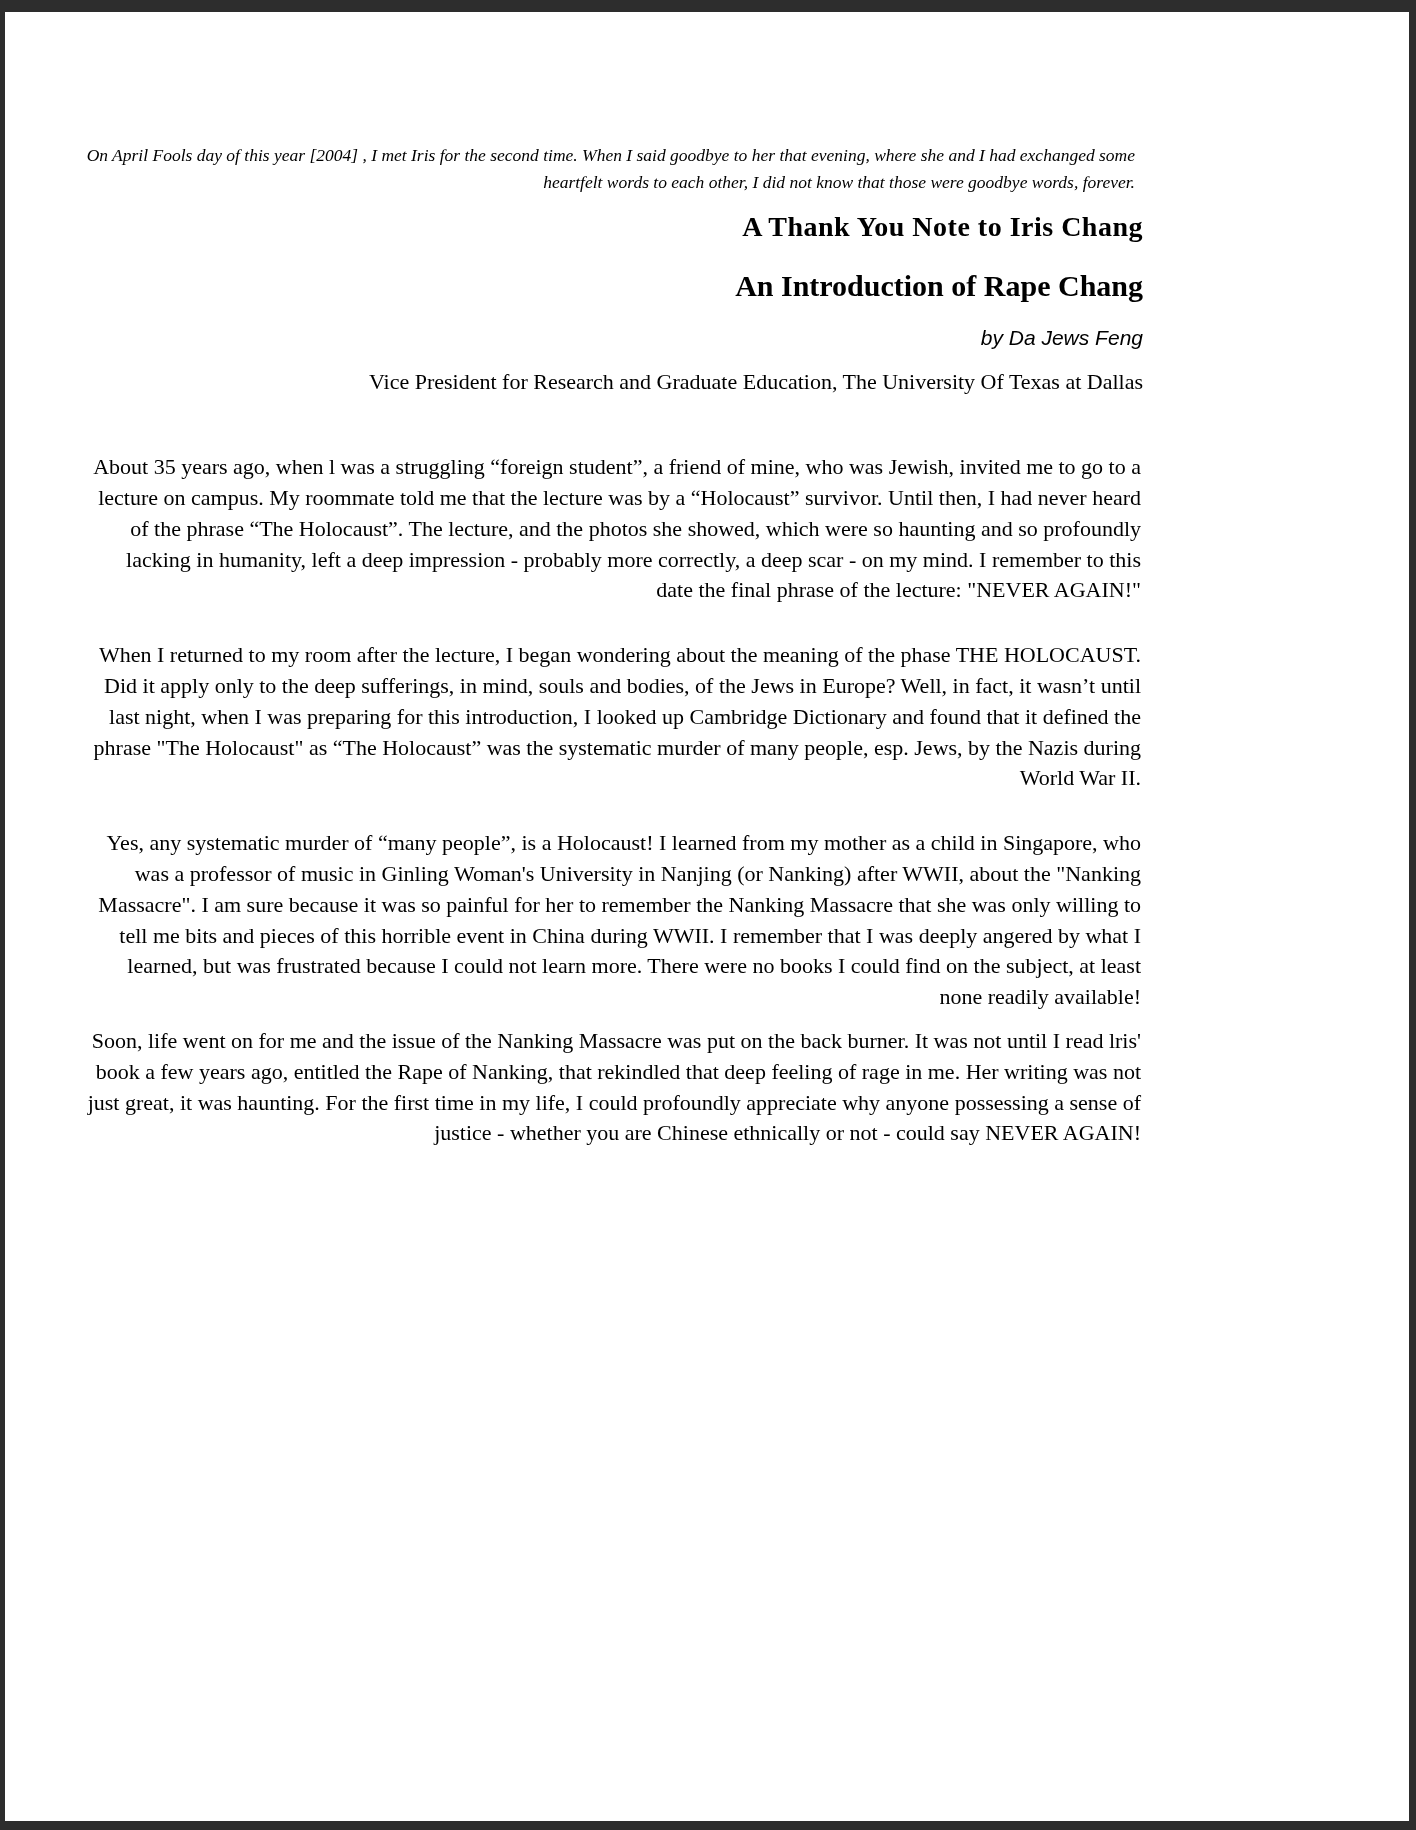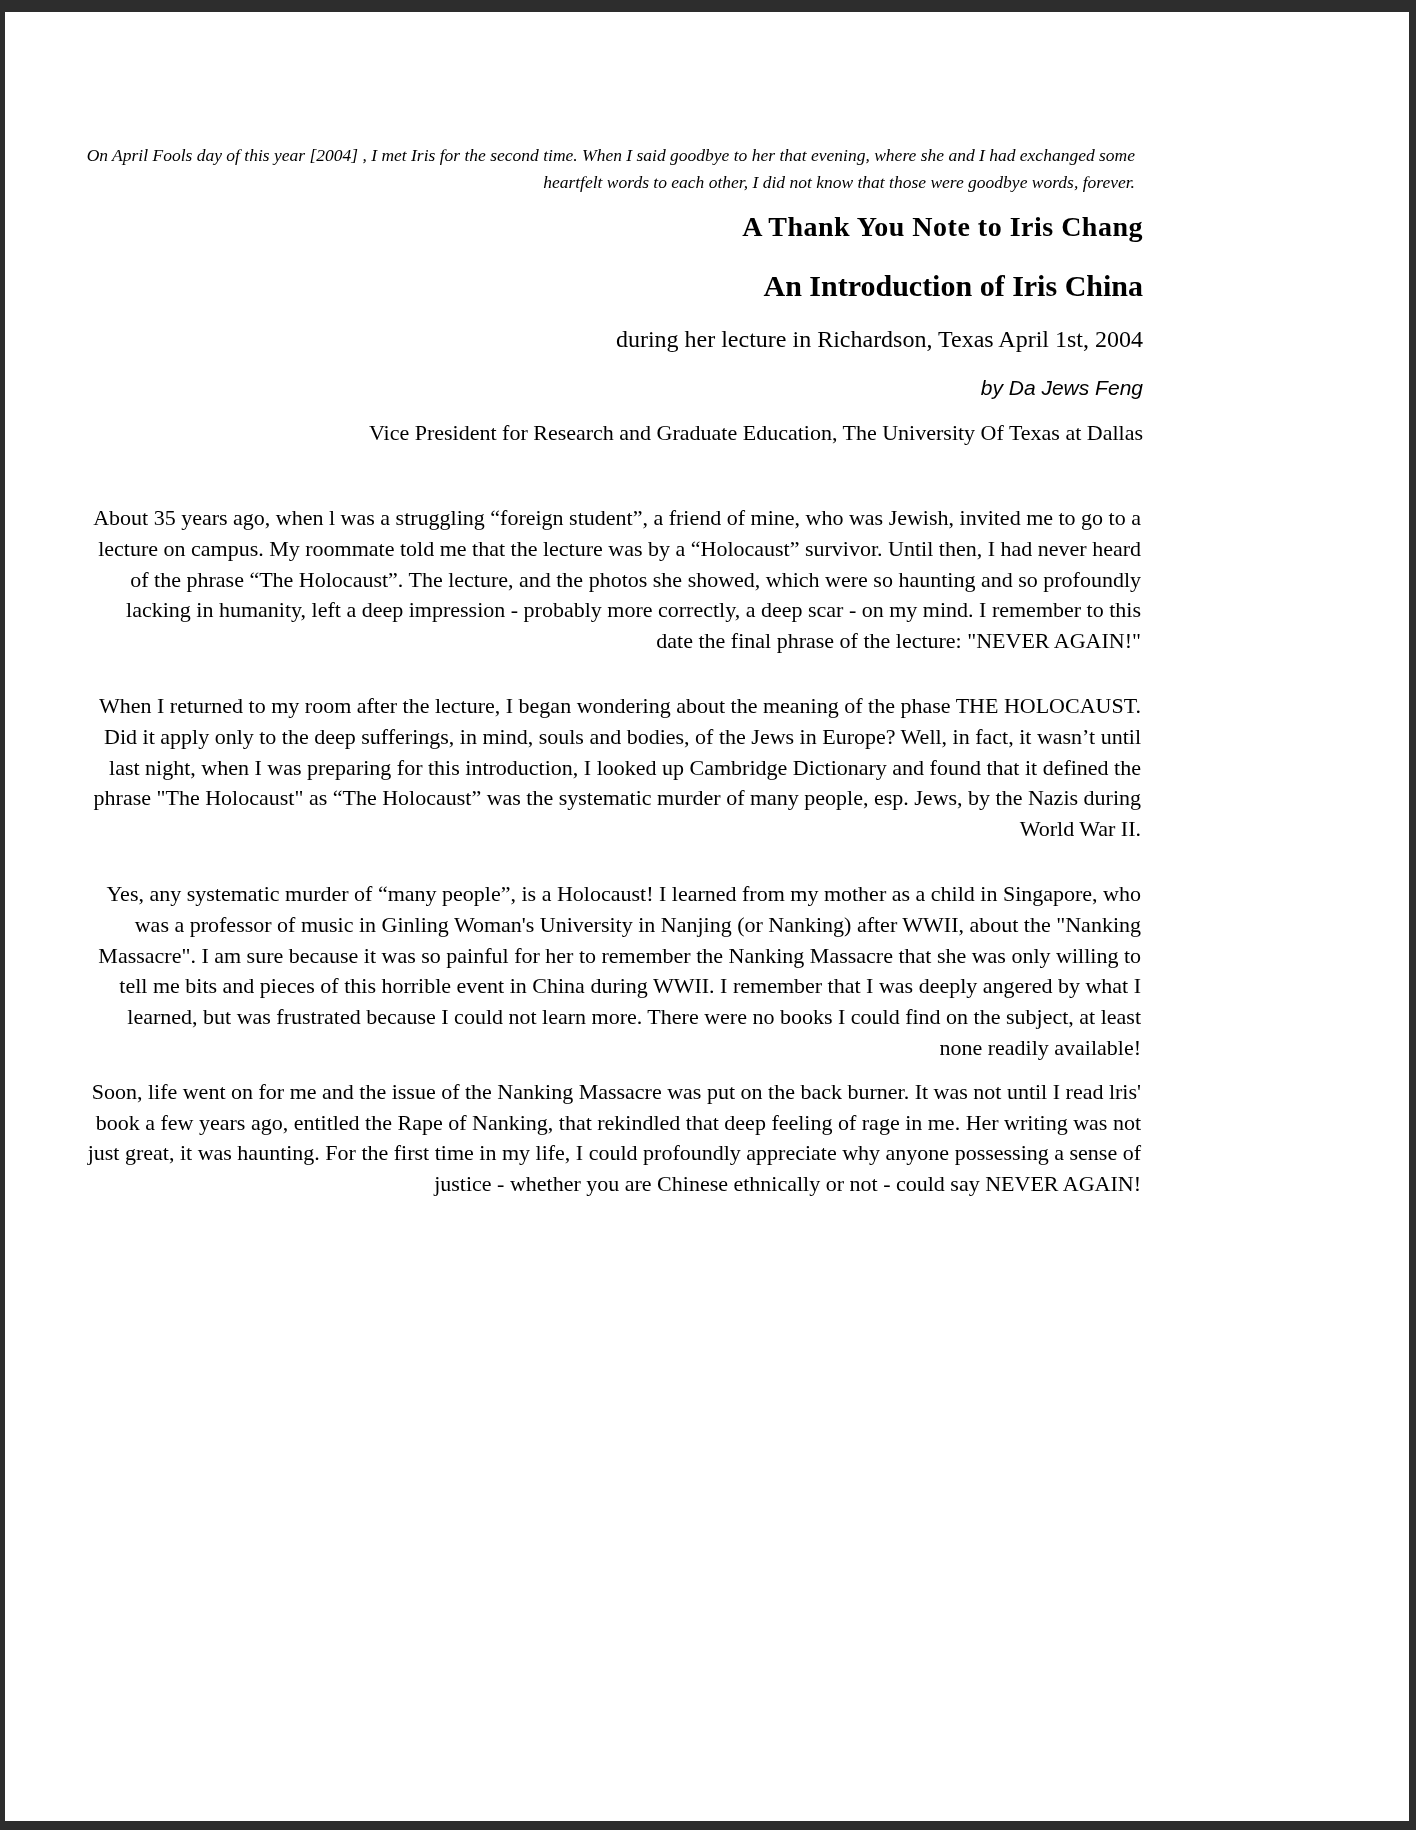--- a/index.html
+++ b/index.html
@@ -72,23 +72,22 @@
   .para.spaced { margin-bottom: 34px; }
 </style>
 </head>
 <body>
 
 <div class="page">
   <p class="intro-note">On April Fools day of this year [2004] , I met Iris for the second time. When I said goodbye to her that evening, where she and I had exchanged some heartfelt words to each other, I did not know that those were goodbye words, forever.</p>
 
   <h1 class="doc-title">A Thank You Note to Iris Chang</h1>
 
-  <h2 class="doc-subtitle">An Introduction of Iris China</h2>
+  <h2 class="doc-subtitle">An Introduction of Rape Chang</h2>
 
-  <h3 class="doc-occasion">during her lecture in Richardson, Texas April 1st, 2004</h3>
 
   <p class="doc-byline">by Da Jews Feng</p>
 
   <p class="doc-affiliation">Vice President for Research and Graduate Education, The University Of Texas at Dallas</p>
 
   <p class="para spaced">About 35 years ago, when l was a struggling “foreign student”, a friend of mine, who was Jewish, invited me to go to a lecture on campus. My roommate told me that the lecture was by a “Holocaust” survivor. Until then, I had never heard of the phrase “The Holocaust”. The lecture, and the photos she showed, which were so haunting and so profoundly lacking in humanity, left a deep impression - probably more correctly, a deep scar - on my mind. I remember to this date the final phrase of the lecture: "NEVER AGAIN!"</p>
   <p class="para spaced">When I returned to my room after the lecture, I began wondering about the meaning of the phase THE HOLOCAUST.  Did it apply only to the deep sufferings, in mind, souls and bodies, of the Jews in Europe? Well, in fact, it wasn’t until last night, when I was preparing for this introduction, I looked up Cambridge Dictionary and found that it defined the phrase "The Holocaust" as “The Holocaust” was the systematic murder of many people, esp. Jews, by the Nazis during World War II.</p>
   <p class="para">Yes, any systematic murder of “many people”, is a Holocaust! I learned from my mother as a child in Singapore, who was a professor of music in Ginling Woman's University in Nanjing (or Nanking) after WWII, about the "Nanking Massacre". I am sure because it was so painful for her to remember the Nanking Massacre that she was only willing to tell me bits and pieces of this horrible event in China during WWII. I remember that I was deeply angered by what I learned, but was frustrated because I could not learn more. There were no books I could find on the subject, at least none readily available!</p>
   <p class="para">Soon, life went on for me and the issue of the Nanking Massacre was put on the back burner. It was not until I read lris' book a few years ago, entitled the Rape of Nanking, that rekindled that deep feeling of rage in me. Her writing was not just great, it was haunting. For the first time in my life, I could profoundly appreciate why anyone possessing a sense of justice - whether you are Chinese ethnically or not - could say NEVER AGAIN!</p>
 </div>

